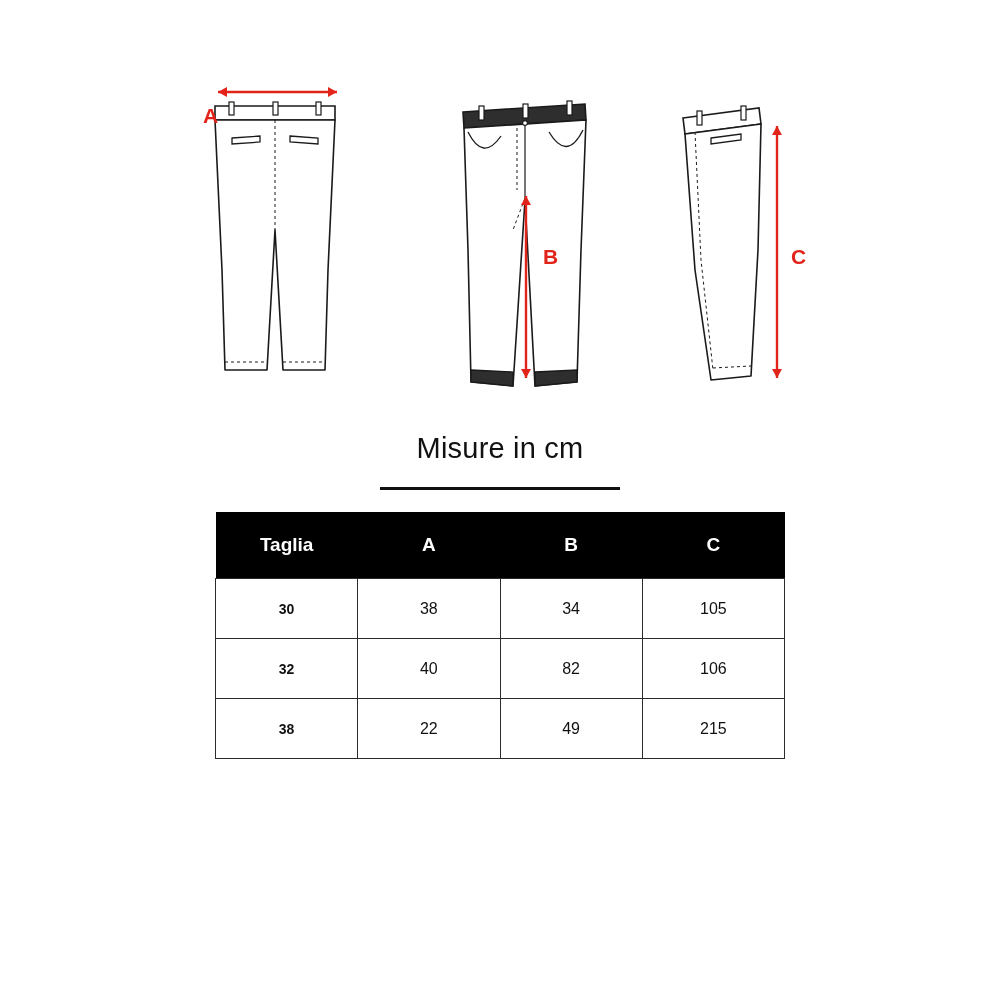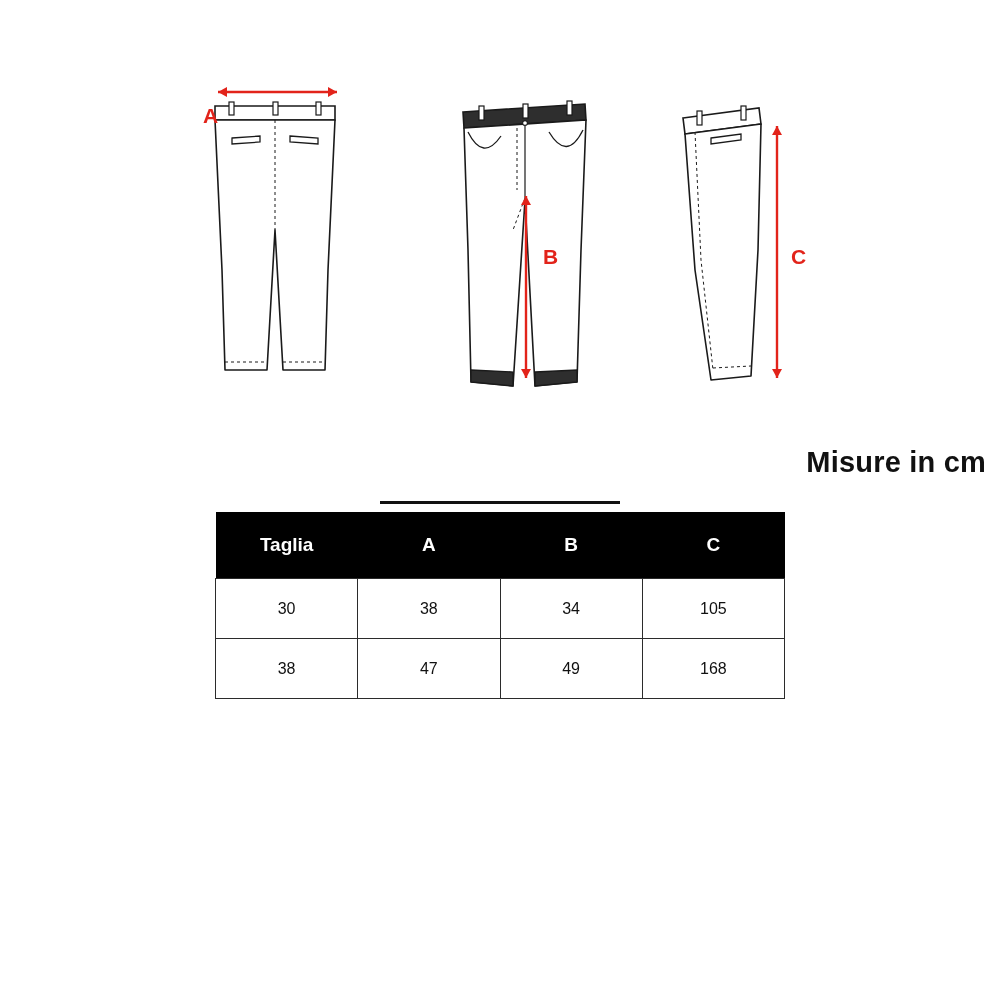--- a/index.html
+++ b/index.html
@@ -49,25 +49,24 @@
   
   .title-block {
     position: absolute;
     top: 432px;
     left: 0;
     width: 1000px;
     text-align: center;
   }
   .title {
     font-size: 29px;
-    font-weight: bold;
+    font-weight: normal;
     letter-spacing: 0.2px;
     color: #111111;
-    margin: 14px;
-    text-align: right;
+    margin: 0;
   }
   .title-rule {
     width: 240px;
     height: 3px;
     background: #111111;
     margin: 22px auto 0 auto;
   }
 
   
   .table-wrap {
@@ -93,22 +92,22 @@
   }
   table.size-table tbody td {
     height: 57px;
     text-align: center;
     vertical-align: middle;
     font-size: 16px;
     border: 1px solid #2b2b2b;
     color: #111111;
   }
   table.size-table tbody td.size-col {
-    font-weight: normal;
-    font-size: 16px;
+    font-weight: bold;
+    font-size: 14px;
   }
   table.size-table tbody tr td:first-child { border-left: 1px solid #2b2b2b; }
   table.size-table tbody tr td:last-child  { border-right: 1px solid #2b2b2b; text-align: center; }
   table.size-table tbody tr:last-child td  { border-bottom: 1px solid #2b2b2b; }
 </style>
 </head>
 <body>
 
 <div class="page">
 
@@ -205,22 +204,28 @@
         </tr>
       </thead>
       <tbody>
         <tr>
           <td class="size-col">30</td>
           <td>38</td>
           <td>34</td>
           <td>105</td>
         </tr>
         <tr>
+          <td class="size-col">32</td>
+          <td>40</td>
+          <td>82</td>
+          <td>106</td>
+        </tr>
+        <tr>
           <td class="size-col">38</td>
-          <td>47</td>
+          <td>22</td>
           <td>49</td>
-          <td>168</td>
+          <td>215</td>
         </tr>
       </tbody>
     </table>
   </div>
 
 </div>
 
 </body></html>

